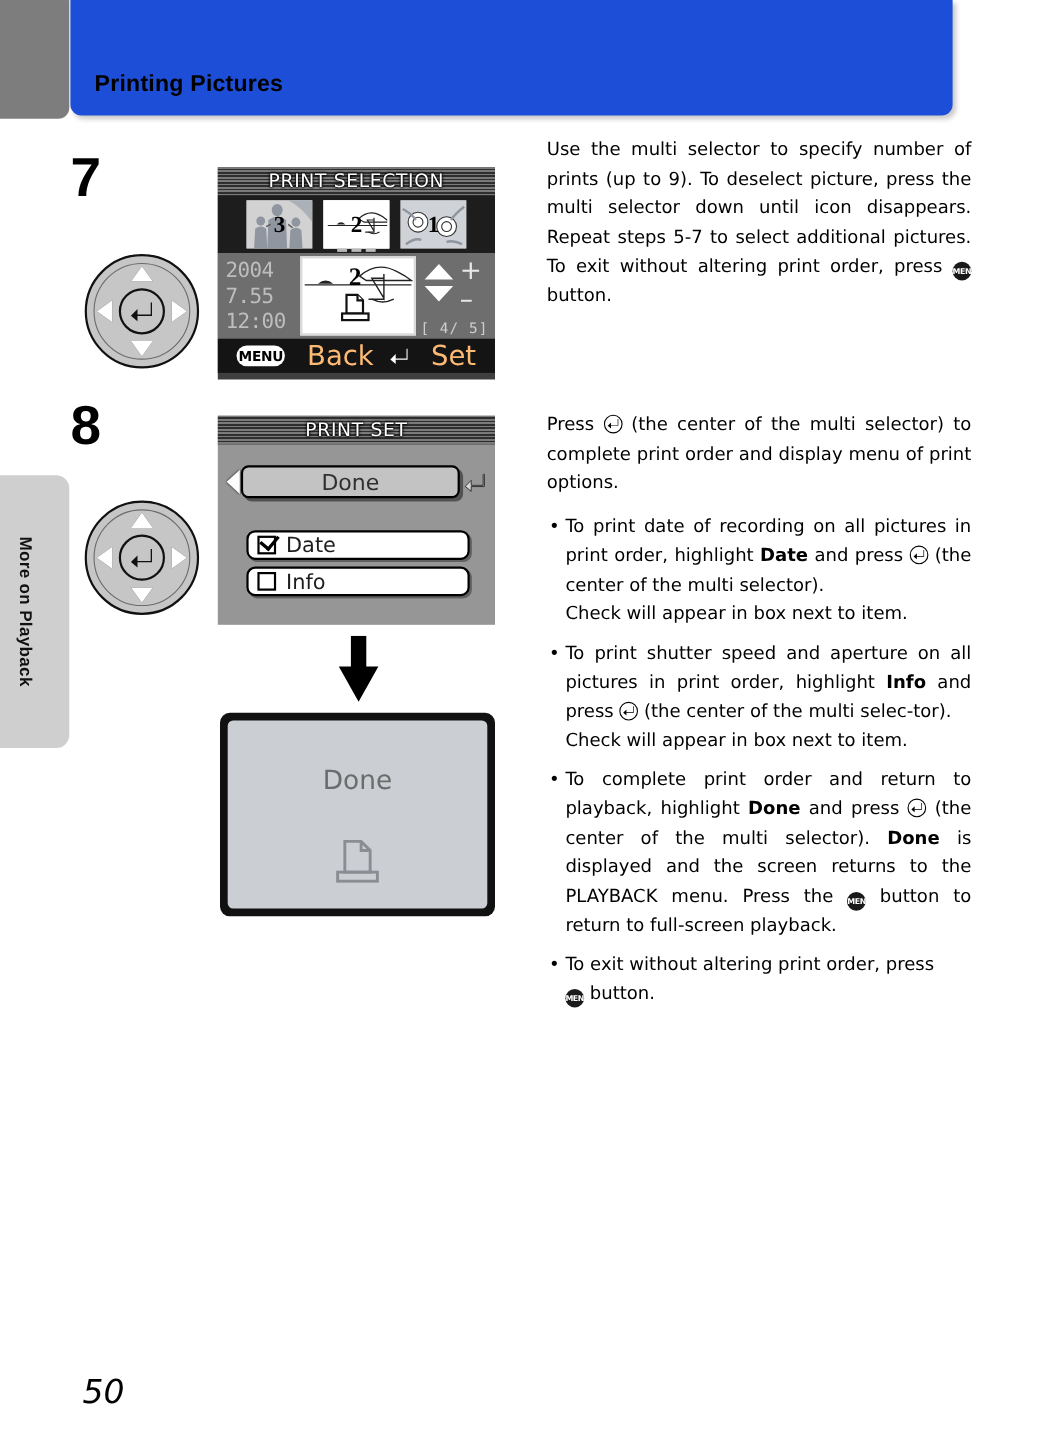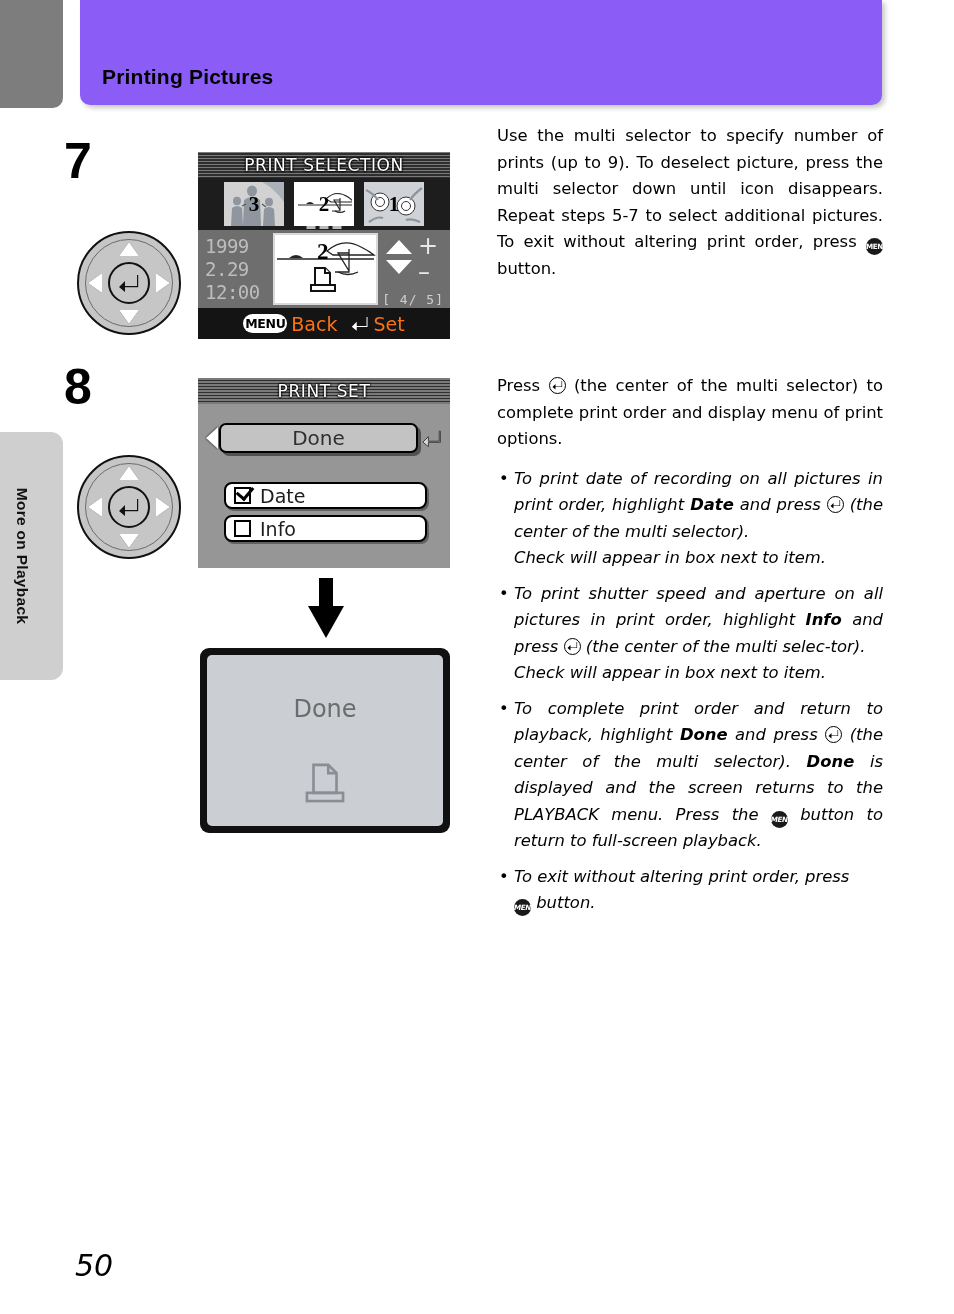--- a/index.html
+++ b/index.html
@@ -23,25 +23,25 @@
     top: -20px;
     width: 93px;
     height: 128px;
     background: #7d7d7d;
     border-radius: 0 0 10px 10px;
   }
 
   
   .header-bar {
     position: absolute;
-    left: 80px;
+    left: 64px;
     top: 0px;
     width: 802px;
     height: 105px;
-    background: #8b5cf6;
+    background: #1d4ed8;
     border-radius: 0 0 10px 10px;
     box-shadow: 3px 3px 5px rgba(0,0,0,0.22);
   }
   .header-title {
     position: absolute;
     left: 22px;
     bottom: 16px;
     font-size: 21px;
     font-weight: bold;
     letter-spacing: 0.2px;
@@ -147,21 +147,21 @@
   .dpad7 { left: 77px; top: 231px; }
   .dpad8 { left: 77px; top: 455px; }
 
   
   .lcd {
     position: absolute;
     box-sizing: border-box;
   }
   .lcd-sel {
     left: 198px; top: 152px;
-    width: 252px; height: 153px;
+    width: 252px; height: 193px;
     background: #3f3f3f;
   }
   .lcd-titlebar {
     position: relative;
     height: 26px;
     background: repeating-linear-gradient(
       to bottom,
       #7a7a7a 0px, #7a7a7a 1.5px,
       #2e2e2e 1.5px, #2e2e2e 3px
     );
@@ -284,23 +284,24 @@
     width: 44px; height: 19px;
     border-radius: 10px;
     background: #ffffff;
     color: #000;
     font-size: 12.5px;
     font-weight: bold;
     letter-spacing: -0.3px;
     font-family: "DejaVu Sans", sans-serif;
   }
   .bar-txt {
-    color: #f97316;
-    font-size: 19px;
-    font-family: "DejaVu Sans", sans-serif;
+    color: #fdba74;
+    font-size: 25px;
+    font-family: "DejaVu Sans", sans-serif;
+    margin-left: 16px;
   }
   .bar-group { display: flex; align-items: center; gap: 4px; }
 
   
   .lcd-set {
     left: 198px; top: 378px;
     width: 252px; height: 190px;
     background: #969696;
   }
   .set-body { position: relative; height: 164px; }
@@ -424,21 +425,21 @@
     width: 386px;
     font-family: "DejaVu Sans", sans-serif;
     color: #000;
   }
   .para {
     font-size: 16.4px;
     line-height: 26.5px;
     text-align: justify;
     margin: 0;
   }
-  .bullets { margin: 13px 0 0 0; padding: 0; list-style: none; font-style: italic; }
+  .bullets { margin: 13px 0 0 0; padding: 0; list-style: none; }
   .bullets li {
     position: relative;
     padding-left: 17px;
     font-size: 16.4px;
     line-height: 26.5px;
     text-align: justify;
     margin-bottom: 9px;
   }
   .bullets li.noj { text-align: left; }
   .bullets li::before {
@@ -561,22 +562,22 @@
     </div>
     <div class="thumb-dots">
         <i></i>
         <i></i>
         <i></i>
       </div>
   </div>
 
   <div class="lcd-main">
     <div class="date-col">
-      <div>1999</div>
-      <div>2.29</div>
+      <div>2004</div>
+      <div>7.55</div>
       <div>12:00</div>
     </div>
 
     <div class="big-preview">
       <svg width="101" height="68" viewBox="0 0 101 68" style="position:absolute;left:0;top:0;">
         <rect width="101" height="68" fill="#ffffff"></rect>
         <path d="M52 16 Q68 2 86 12 Q94 16 99 20 L58 20 Z" fill="none" stroke="#222" stroke-width="1.3"></path>
         <path d="M2 24 L99 24" stroke="#222" stroke-width="1.3"></path>
         <path d="M14 23 q7 -6 14 0 z" fill="#222"></path>
         <path d="M74 14 L74 37 M74 37 L60 37 M63 18 L74 18 L74 36 Z" stroke="#222" stroke-width="1.3" fill="none"></path>

